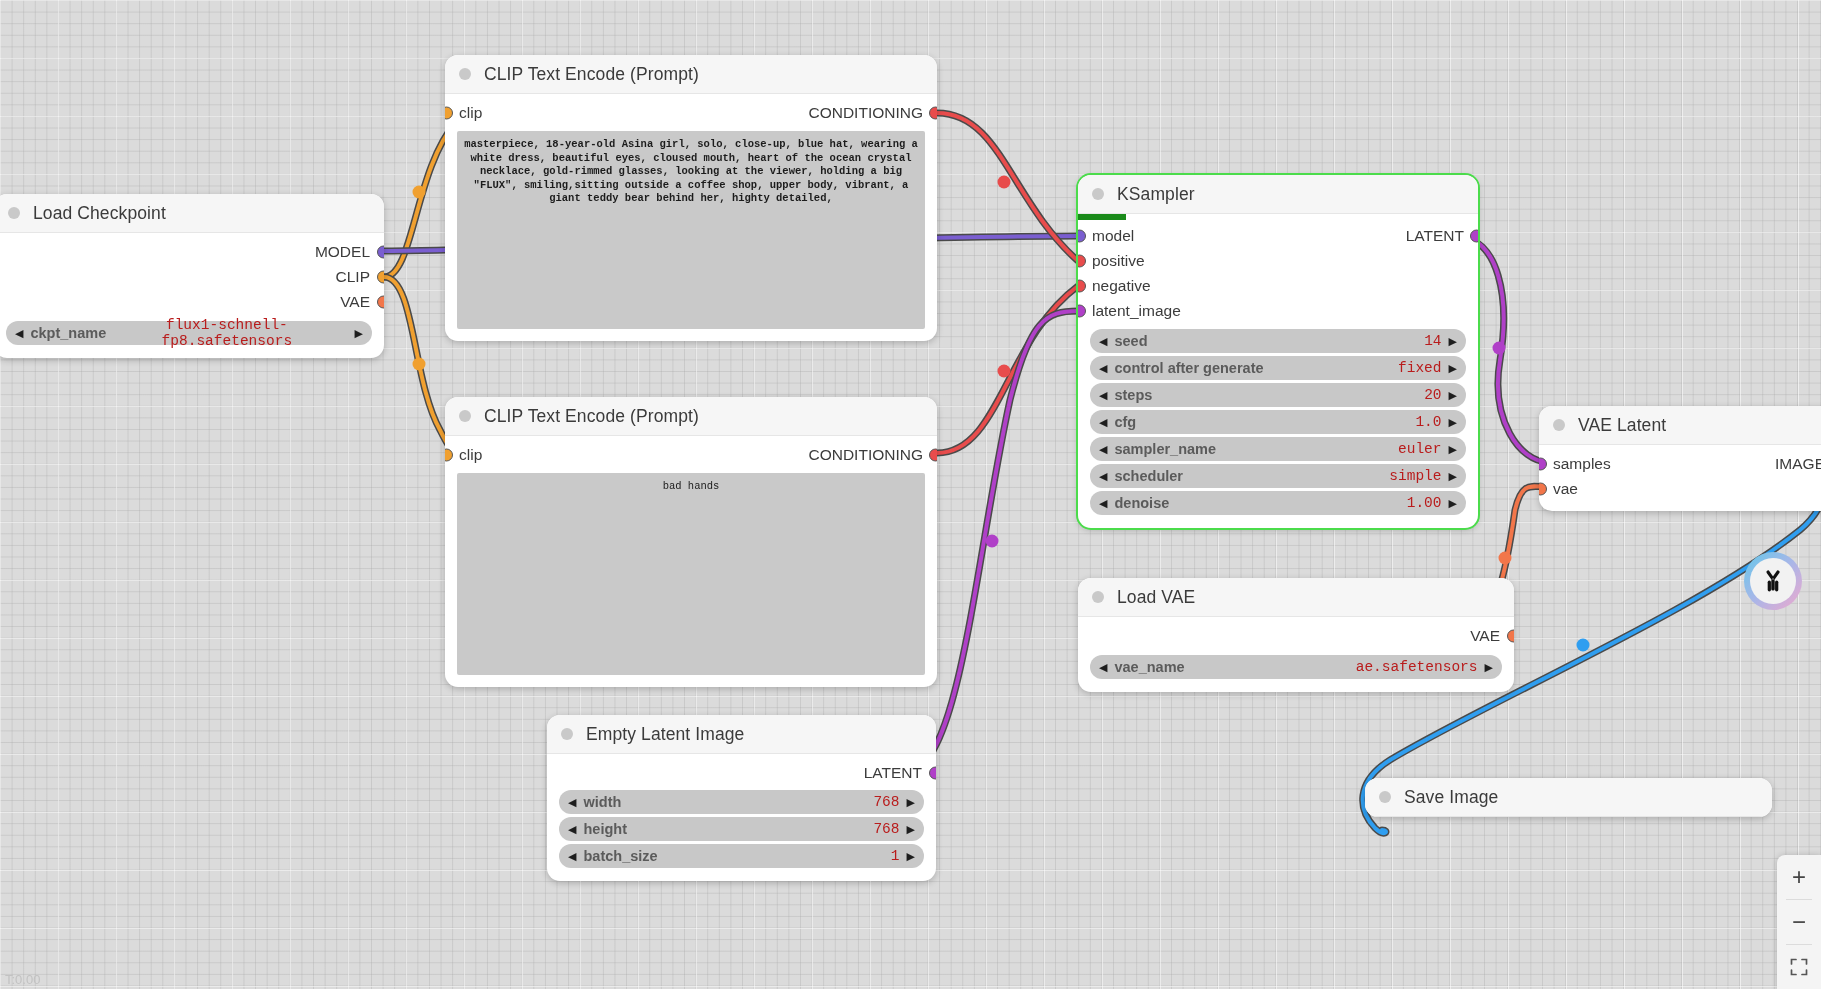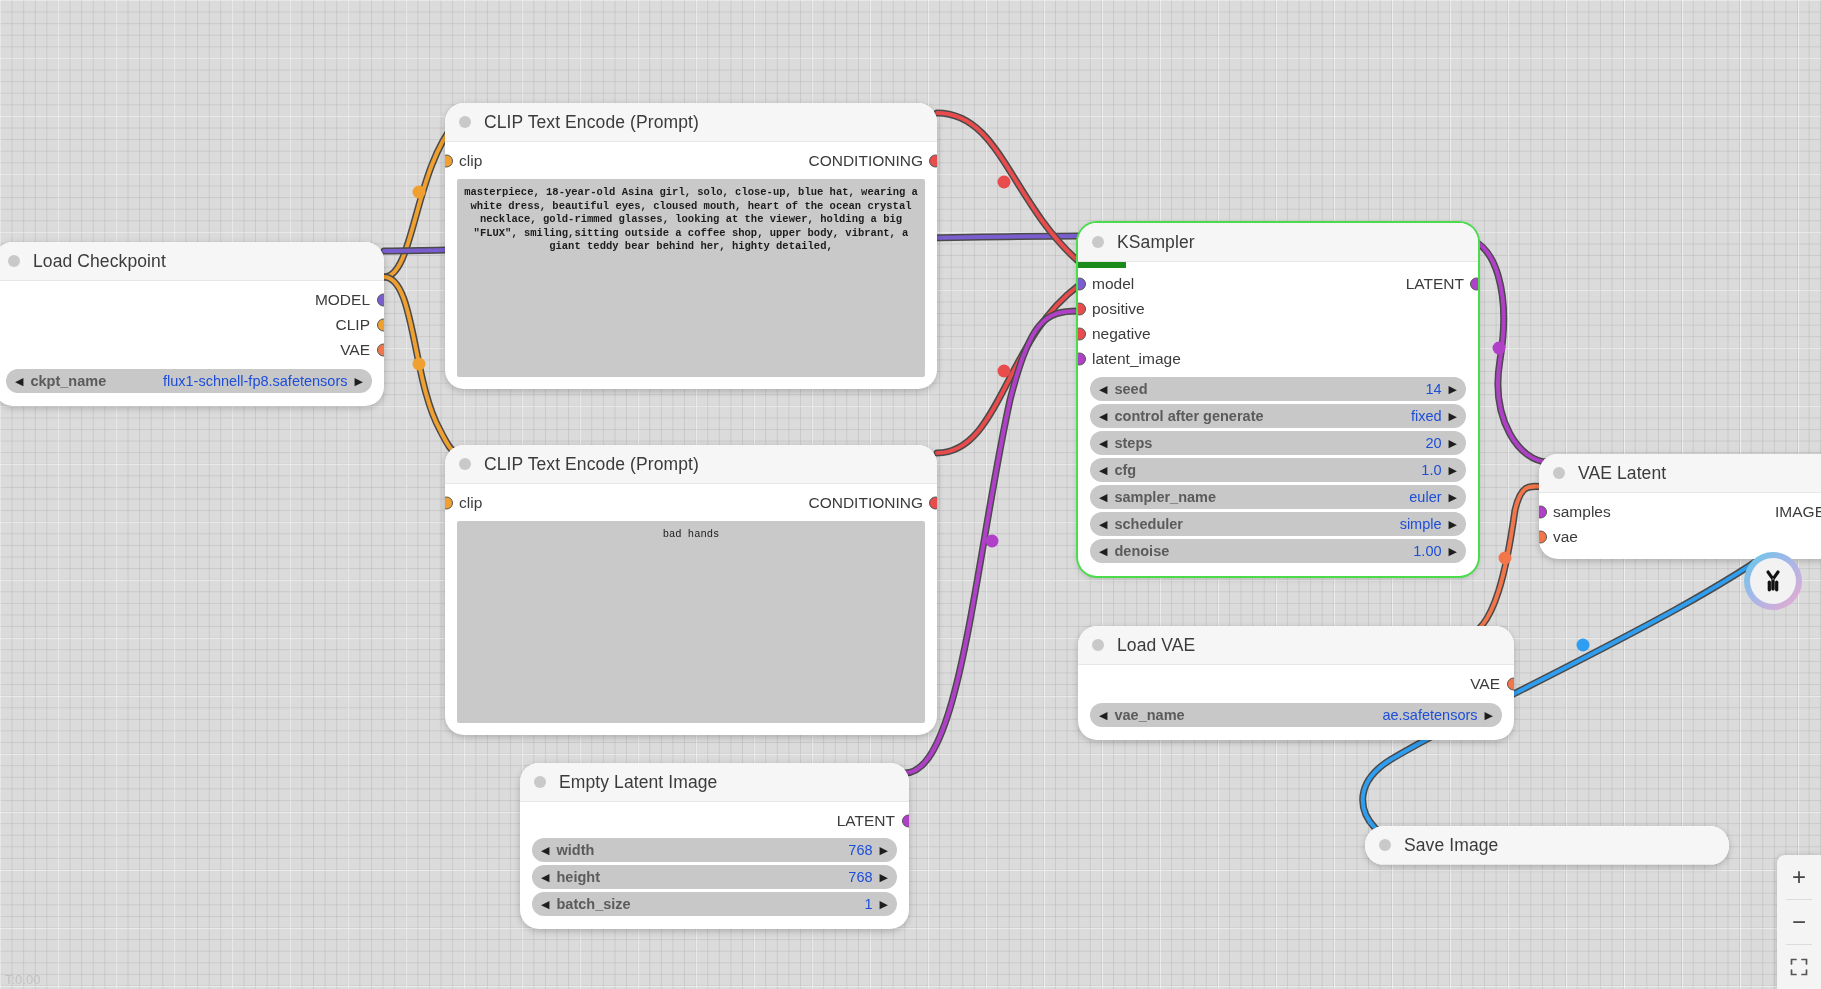--- a/index.html
+++ b/index.html
@@ -16,24 +16,23 @@
       linear-gradient(to right, rgba(255,255,255,.55) 1px, transparent 1px),
       linear-gradient(to bottom, rgba(255,255,255,.55) 1px, transparent 1px),
       linear-gradient(to right, rgba(168,168,168,.35) 1px, transparent 1px),
       linear-gradient(to bottom, rgba(168,168,168,.35) 1px, transparent 1px);
     background-size:58px 58px,58px 58px,11.6px 11.6px,11.6px 11.6px;
   }
   #wires{position:absolute;inset:0;pointer-events:none;}
 
   
   .node{
-    position:absolute;background:#fff;border-radius:19px;
+    position:absolute;background:#fff;border-radius:13px;
     box-shadow:0 2px 7px rgba(0,0,0,.22);
     overflow:hidden;
-    margin-top:48px;
   }
   .node.selected{box-shadow:0 0 0 2px #4bdc4b,0 2px 7px rgba(0,0,0,.22);}
   .node-header{
     height:38px;display:flex;align-items:center;gap:13px;
     background:#f6f6f6;border-bottom:1px solid #e6e6e6;
     padding:0 14px;
   }
   .collapse-dot{
     width:12px;height:12px;border-radius:50%;background:#c9c9c9;flex:0 0 auto;
   }
@@ -55,21 +54,21 @@
   .dot.out{right:-5.5px;}
 
   
   .widget{
     margin:3px 12px;height:24px;border-radius:12px;background:#c8c8c8;
     display:flex;align-items:center;justify-content:space-between;
     padding:0 9px;font-size:14.5px;color:#4a4a4a;
   }
   .w-left{display:flex;align-items:center;gap:7px;}
   .w-name{color:#5b5b5b;font-weight:bold;}
-  .w-val{color:#1d4ed8;}
+  .w-val{color:#b91c1c;font-family:Liberation Mono, monospace;}
   .w-right{display:flex;align-items:center;gap:7px;}
   .arr{font-size:11px;color:#1e1e1e;line-height:1;}
 
   
   .ta{
     margin:6px 12px 4px;background:#c9c9c9;border-radius:2px;
     font-family:"Liberation Mono",monospace;font-size:10.5px;color:#1c1c1c;
     line-height:13.5px;padding:7px 7px;white-space:pre-wrap;word-break:break-word;
     overflow:hidden;
   }
@@ -336,21 +335,21 @@
           <span class="w-name">vae_name</span>
         </span>
       <span class="w-right">
           <span class="w-val">ae.safetensors</span>
           <span class="arr">▶</span>
         </span>
     </div>
   </div>
 </div>
 
-<div class="node" style="left:520px;top:715px;width:389px;">
+<div class="node" style="left:547px;top:715px;width:389px;">
   <div class="node-header">
     <span class="collapse-dot"></span>
     <span class="node-title">Empty Latent Image</span>
   </div>
   <div class="node-body">
     <div class="slot out">
       <span class="slot-label out">LATENT</span>
       <span class="dot out" style="background:#b040c8;"></span>
     </div>
     <div class="widget" style="margin-top:5px;">
@@ -402,21 +401,21 @@
 
       </span>
     </div>
     <div class="slot">
       <span class="dot in" style="background:#f2764a;left:-5.5px;"></span>
       <span class="slot-label">vae</span>
     </div>
   </div>
 </div>
 
-<div class="node" style="left:1365px;top:778px;width:364px;">
+<div class="node" style="left:1365px;top:778px;width:407px;">
   <div class="node-header">
     <span class="collapse-dot"></span>
     <span class="node-title">Save Image</span>
   </div>
 </div>
 
 <div class="logo-badge" style="left:1744px;top:552px;">
   <div class="logo-inner">
     <svg width="26" height="26" viewBox="0 0 24 24">
       <g fill="#111">

